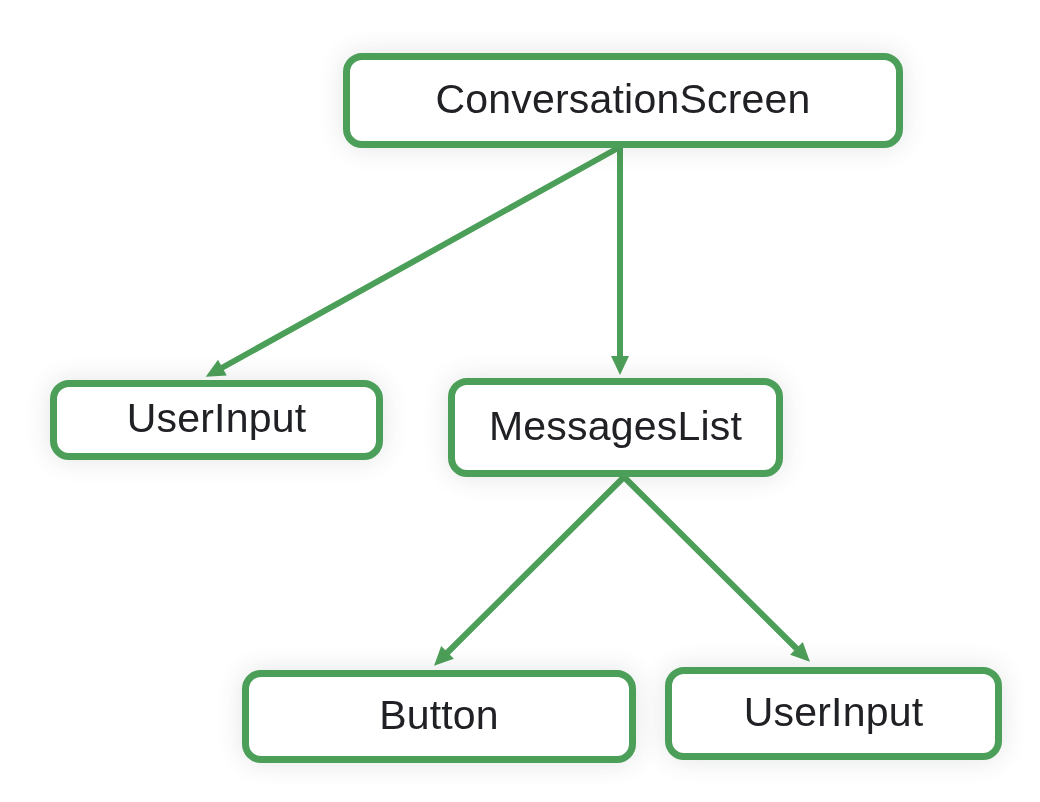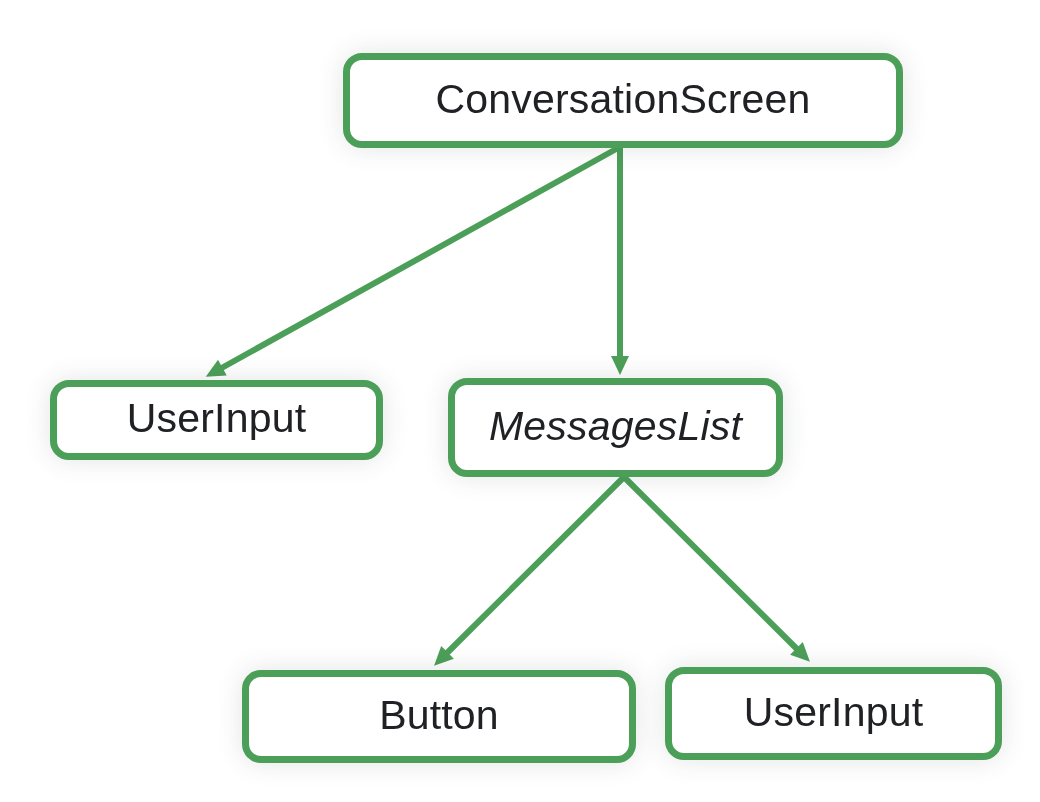--- a/index.html
+++ b/index.html
@@ -38,21 +38,21 @@
     color: var(--text, #202124);
     font-size: 41px;
     line-height: 1;
     white-space: nowrap;
     letter-spacing: 0.2px;
     padding-bottom: 3px;
     text-align: right;
   }
   .node-conversation-screen { left: 343px; top: 53px;  width: 560px; height: 95px; }
   .node-user-input          { left: 50px;  top: 380px; width: 333px; height: 80px; }
-  .node-messages-list       { left: 448px; top: 378px; width: 335px; height: 99px; font-style: italic; }
+  .node-messages-list       { left: 448px; top: 378px; width: 335px; height: 99px; }
   .node-button              { left: 242px; top: 670px; width: 394px; height: 93px; }
   .node-lazy-column         { left: 665px; top: 667px; width: 337px; height: 93px; }
 </style>
 </head>
 <body>
 
 <div class="canvas">
 
   <svg class="edges" viewBox="0 0 1040 802" xmlns="http://www.w3.org/2000/svg">
     <defs>

